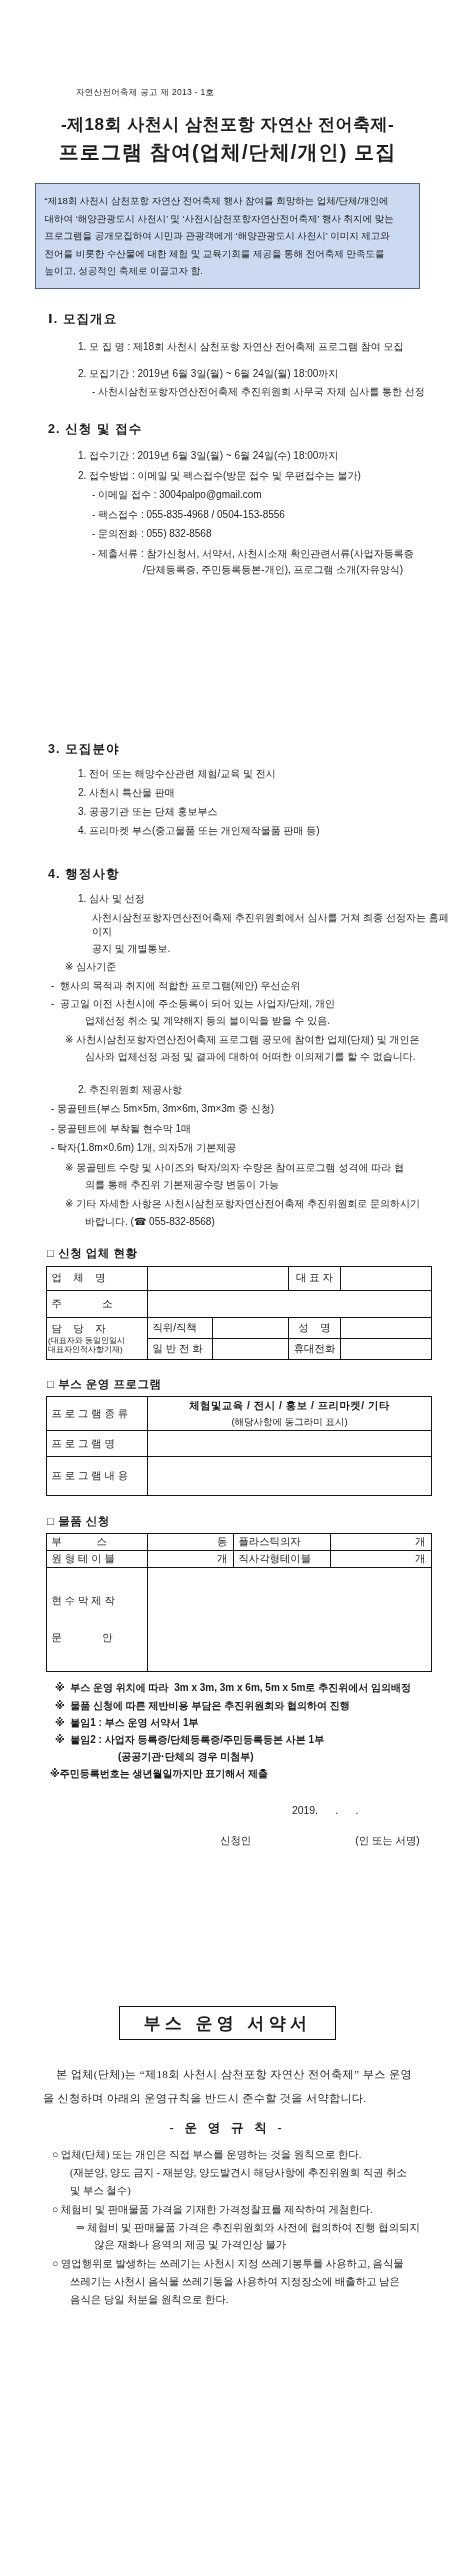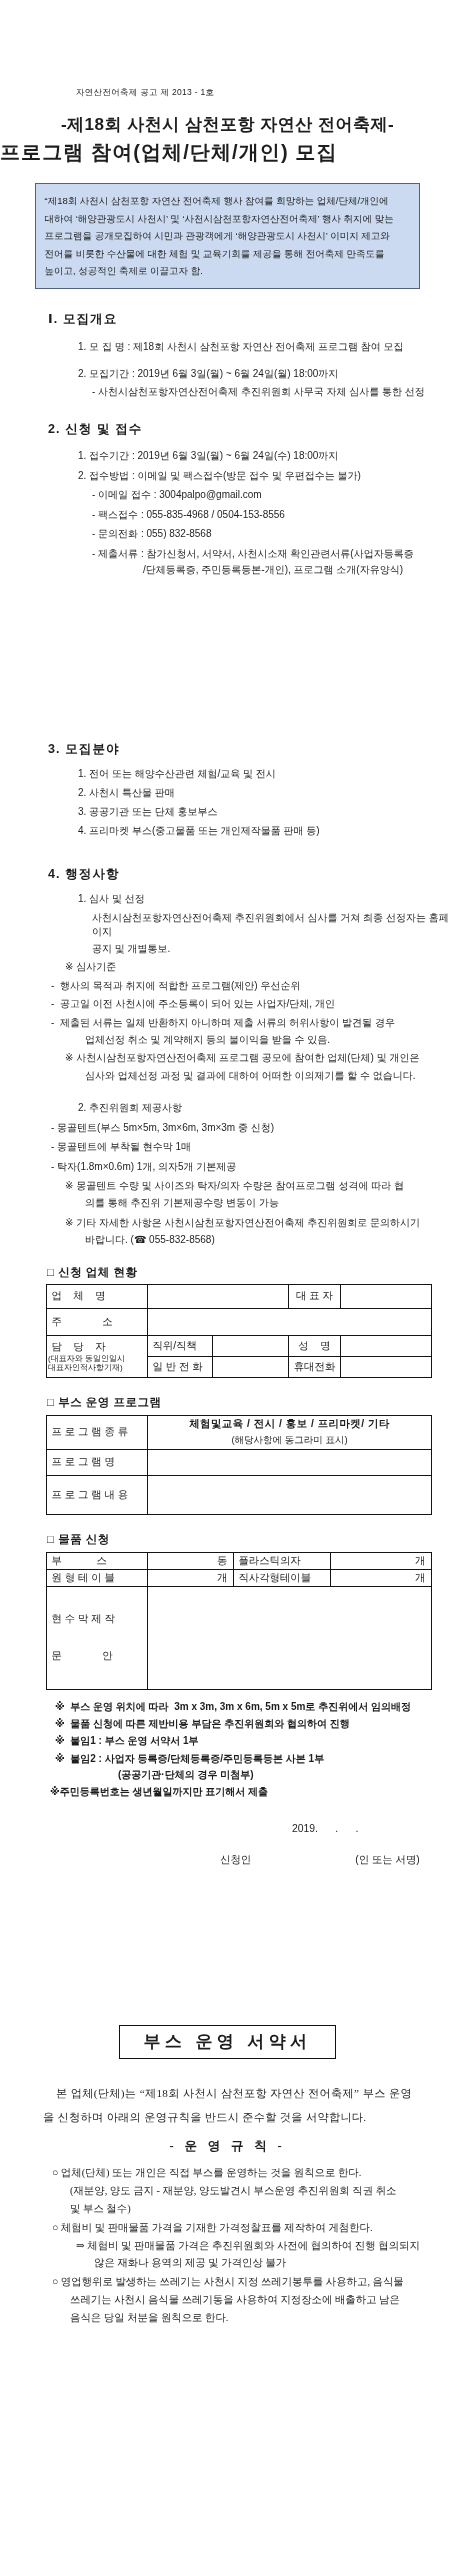--- a/index.html
+++ b/index.html
@@ -1,20 +1,20 @@
 <!DOCTYPE html>
 <html style="font-size:8.7px"><head>
 <meta charset="utf-8">
 <style>
   html,body{margin:0;padding:0;background:#ffffff;}
   .page{width:455px;min-height:2576px;margin:0 auto;background:#ffffff;color:#1e1e1e;
         font-family:"Liberation Sans","DejaVu Sans",sans-serif;overflow:hidden;}
   .doc-number{padding-top:87px;padding-left:76px;font-size:8.5px;letter-spacing:0.3px;}
   .main-title1{margin-top:14px;text-align:center;font-size:17px;font-weight:bold;letter-spacing:0.5px;}
-  .main-title2{margin-top:3.3px;text-align:left;font-size:20px;font-weight:bold;letter-spacing:1.1px;}
+  .main-title2{margin-top:3.3px;text-align:center;font-size:20px;font-weight:bold;letter-spacing:1.1px;}
   .intro-box{margin:16.4px auto 0;width:366px;border:1.1px solid #53617a;background:#cbdaf0;
              padding:8.7px 8.7px;}
   .iline{font-size:9.5px;line-height:17.4px;white-space:pre-wrap;}
   .line{white-space:pre-wrap;font-size:10px;line-height:14px;}
   .sec-h{margin-top:22px;padding-left:48px;font-size:12.5px;font-weight:bold;letter-spacing:1.1px;}
   .gap-top{margin-top:164px;}
   .l1{padding-left:78px}.l2{padding-left:92px}.l4{padding-left:143px}
   .l15{padding-left:65px}.l15d{padding-left:51px}.l2b{padding-left:85px}
   .mt4{margin-top:2.2px}.mt6{margin-top:3.3px}.mt8{margin-top:4.4px}.mt9{margin-top:4.9px}
   .mt10{margin-top:5.5px}.mt16{margin-top:8.7px}.mt18{margin-top:9.8px}
@@ -105,21 +105,20 @@
 
   <div class="sec-h" style="margin-top:28px;">4. 행정사항</div>
   <div>
 
   <div class="line l1 mt18">1. 심사 및 선정</div>
       <div class="line l2 mt8">사천시삼천포항자연산전어축제 추진위원회에서 심사를 거쳐 최종 선정자는 홈페이지</div>
       <div class="line l2 mt6">공지 및 개별통보.</div>
       <div class="line l15 mt8">※ 심사기준</div>
       <div class="line l15d mt8">-  행사의 목적과 취지에 적합한 프로그램(제안) 우선순위</div>
       <div class="line l15d mt8">-  공고일 이전 사천시에 주소등록이 되어 있는 사업자/단체, 개인</div>
-      <div class="line l15d mt8">-  제출된 서류는 일체 반환하지 아니하며 제출 서류의 허위사항이 발견될 경우</div>
       <div class="line l2b mt6">업체선정 취소 및 계약해지 등의 불이익을 받을 수 있음.</div>
       <div class="line l15 mt8">※ 사천시삼천포항자연산전어축제 프로그램 공모에 참여한 업체(단체) 및 개인은</div>
       <div class="line l2b mt6">심사와 업체선정 과정 및 결과에 대하여 어떠한 이의제기를 할 수 없습니다.</div>
       <div class="line l1 mt34">2. 추진위원회 제공사항</div>
       <div class="line l15d mt10">- 몽골텐트(부스 5m×5m, 3m×6m, 3m×3m 중 신청)</div>
       <div class="line l15d mt10">- 몽골텐트에 부착될 현수막 1매</div>
       <div class="line l15d mt10">- 탁자(1.8m×0.6m) 1개, 의자5개 기본제공</div>
       <div class="line l15 mt10">※ 몽골텐트 수량 및 사이즈와 탁자/의자 수량은 참여프로그램 성격에 따라 협</div>
       <div class="line l2b mt6">의를 통해 추진위 기본제공수량 변동이 가능</div>
       <div class="line l15 mt10">※ 기타 자세한 사항은 사천시삼천포항자연산전어축제 추진위원회로 문의하시기</div>
@@ -240,21 +239,21 @@
 
   <div class="pledge">
     <div class="pbox-wrap">
       <div class="pbox">부스 운영 서약서</div>
     </div>
     <div class="pintro">본 업체(단체)는 “제18회 사천시 삼천포항 자연산 전어축제” 부스 운영을 신청하며 아래의 운영규칙을 반드시 준수할 것을 서약합니다.</div>
     <div class="prules-title">- 운 영 규 칙 -</div>
     <div>
 
     <div class="pline r0 mt20">○ 업체(단체) 또는 개인은 직접 부스를 운영하는 것을 원칙으로 한다.</div>
-        <div class="pline r1 mt6">(재분양, 양도 금지 - 재분양, 양도발견시 부스운영 추진위원회 직권 취소</div>
+        <div class="pline r1 mt6">(재분양, 양도 금지 - 재분양, 양도발견시 해당사항에 추진위원회 직권 취소</div>
         <div class="pline r1 mt6">및 부스 철수)</div>
         <div class="pline r0 mt8">○ 체험비 및 판매물품 가격을 기재한 가격정찰표를 제작하여 게첨한다.</div>
         <div class="pline r2 mt6">⇒ 체험비 및 판매물품 가격은 추진위원회와 사전에 협의하여 진행 협의되지</div>
         <div class="pline r3 mt4">않은 재화나 용역의 제공 및 가격인상 불가</div>
         <div class="pline r0 mt8">○ 영업행위로 발생하는 쓰레기는 사천시 지정 쓰레기봉투를 사용하고, 음식물</div>
         <div class="pline r1 mt6">쓰레기는 사천시 음식물 쓰레기통을 사용하여 지정장소에 배출하고 남은</div>
         <div class="pline r1 mt6">음식은 당일 처분을 원칙으로 한다.</div>
       </div>
 
   </div>

